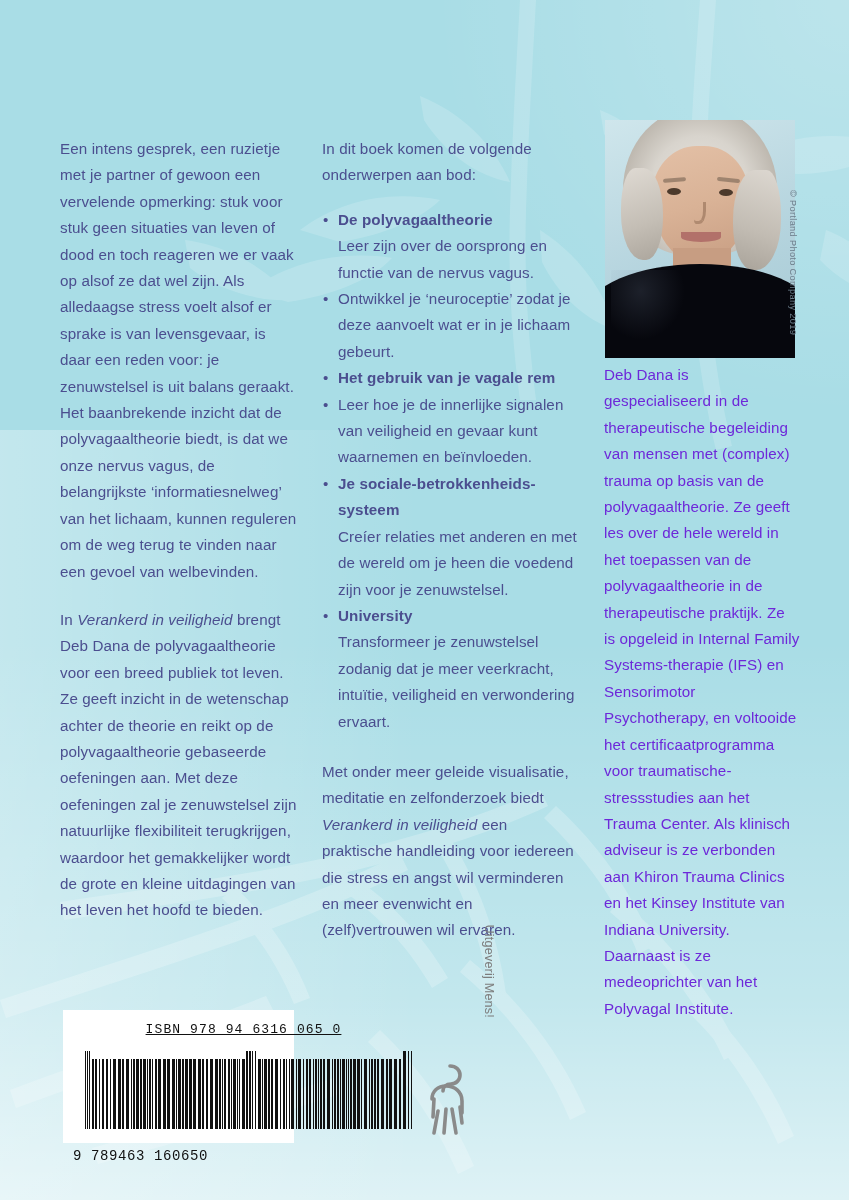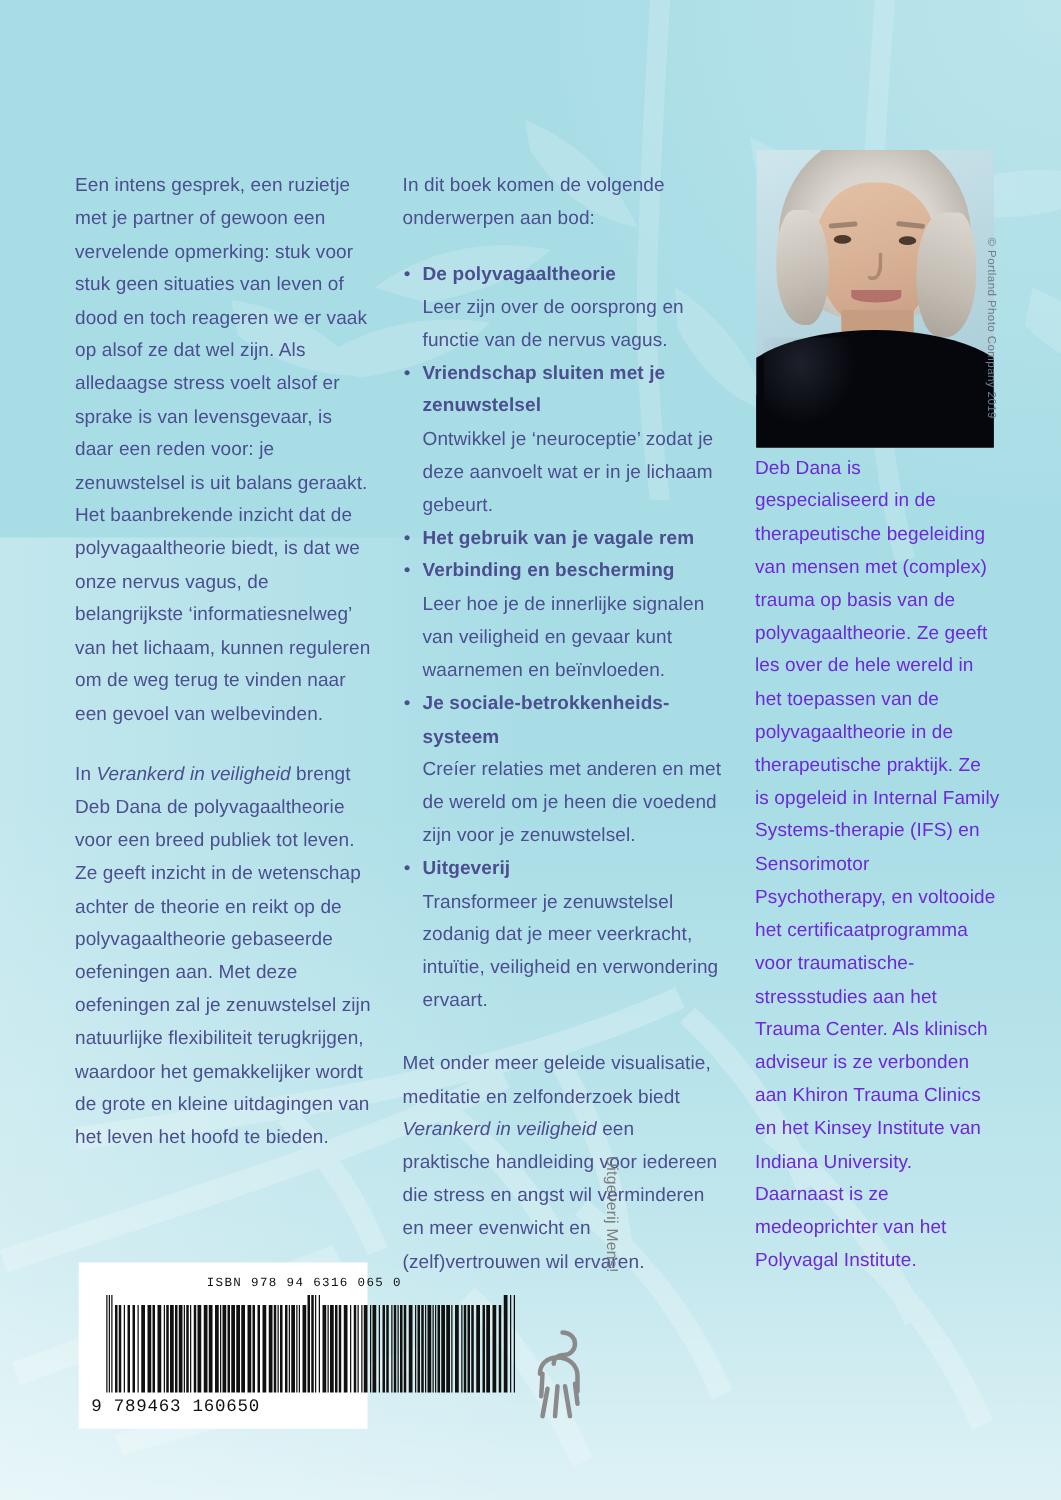--- a/index.html
+++ b/index.html
@@ -123,29 +123,29 @@
 
   
   .barcode-block {
     position:absolute; left:63px; top:1010px; width:231px; height:133px;
     background:#ffffff; z-index:3;
     display:flex; align-items:stretch;
   }
   .bc-main { position:relative; flex:1 1 auto; padding:12px 6px 6px 10px; }
   .bc-isbn {
     font-family:"Liberation Mono", monospace;
-    font-size:10px; color:#111; letter-spacing:1.1px;
-    text-align:center; margin-bottom:3px; white-space:nowrap;
+    font-size:13px; color:#111; letter-spacing:1.1px;
+    text-align:center; margin-bottom:14px; white-space:nowrap;text-decoration:underline;
   }
   .bc-bars { height:78px; display:flex; align-items:flex-end; gap:0; padding-left:12px; }
   .bc-bars i { display:block; background:#111; height:100%; }
   .bc-digits {
     font-family:"Liberation Mono", monospace;
     font-size:14px; color:#111; letter-spacing:.6px;
-    margin-top:4px; white-space:nowrap;
+    margin-top:19px; white-space:nowrap;
   }
   .bc-logo { position:relative; width:66px; flex:0 0 66px; }
   .walker { position:absolute; left:2px; bottom:8px; width:48px; height:74px; }
   .pub-name {
     position:absolute; right:4px; top:8px;
     transform-origin:right top; transform:rotate(90deg) translateY(-100%);
     font-size:12.6px; color:#7d7d7d; white-space:nowrap; letter-spacing:.2px;
   }
 </style>
 </head>
@@ -218,36 +218,34 @@
     </div>
 
     <div class="col-mid">
       <p class="intro">In dit boek komen de volgende onderwerpen aan bod:</p>
       <ul class="bullets">
         <li>
           <span class="b-title">De polyvagaaltheorie</span>
           <span class="b-desc">Leer zijn over de oorsprong en functie van de nervus vagus.</span>
         </li>
         <li>
-          <span class="b-title">Vriendschap sluiten met je zenuwstelsel</span>
           <span class="b-desc">Ontwikkel je ‘neuroceptie’ zodat je deze aanvoelt wat er in je lichaam gebeurt.</span>
         </li>
         <li>
           <span class="b-title">Het gebruik van je vagale rem</span>
         </li>
         <li>
-          <span class="b-title">Verbinding en bescherming</span>
           <span class="b-desc">Leer hoe je de innerlijke signalen van veiligheid en gevaar kunt waarnemen en beïnvloeden.</span>
         </li>
         <li>
           <span class="b-title">Je sociale-betrokkenheids-systeem</span>
           <span class="b-desc">Creíer relaties met anderen en met de wereld om je heen die voedend zijn voor je zenuwstelsel.</span>
         </li>
         <li>
-          <span class="b-title">Uitgeverij</span>
+          <span class="b-title">University</span>
           <span class="b-desc">Transformeer je zenuwstelsel zodanig dat je meer veerkracht, intuïtie, veiligheid en verwondering ervaart.</span>
         </li>
       </ul>
       <p class="outro"><span>Met onder meer geleide visualisatie, meditatie en zelfonderzoek biedt </span><em>Verankerd in veiligheid</em><span> een praktische handleiding voor iedereen die stress en angst wil verminderen en meer evenwicht en (zelf)vertrouwen wil ervaren.</span></p>
     </div>
 
     <div class="col-right">
       <p>Deb Dana is gespecialiseerd in de therapeutische begeleiding van mensen met (complex) trauma op basis van de polyvagaaltheorie. Ze geeft les over de hele wereld in het toepassen van de polyvagaaltheorie in de therapeutische praktijk. Ze is opgeleid in Internal Family Systems-therapie (IFS) en Sensorimotor Psychotherapy, en voltooide het certificaatprogramma voor traumatische-stressstudies aan het Trauma Center. Als klinisch adviseur is ze verbonden aan Khiron Trauma Clinics en het Kinsey Institute van Indiana University. Daarnaast is ze medeoprichter van het Polyvagal Institute.</p>
     </div>
 

